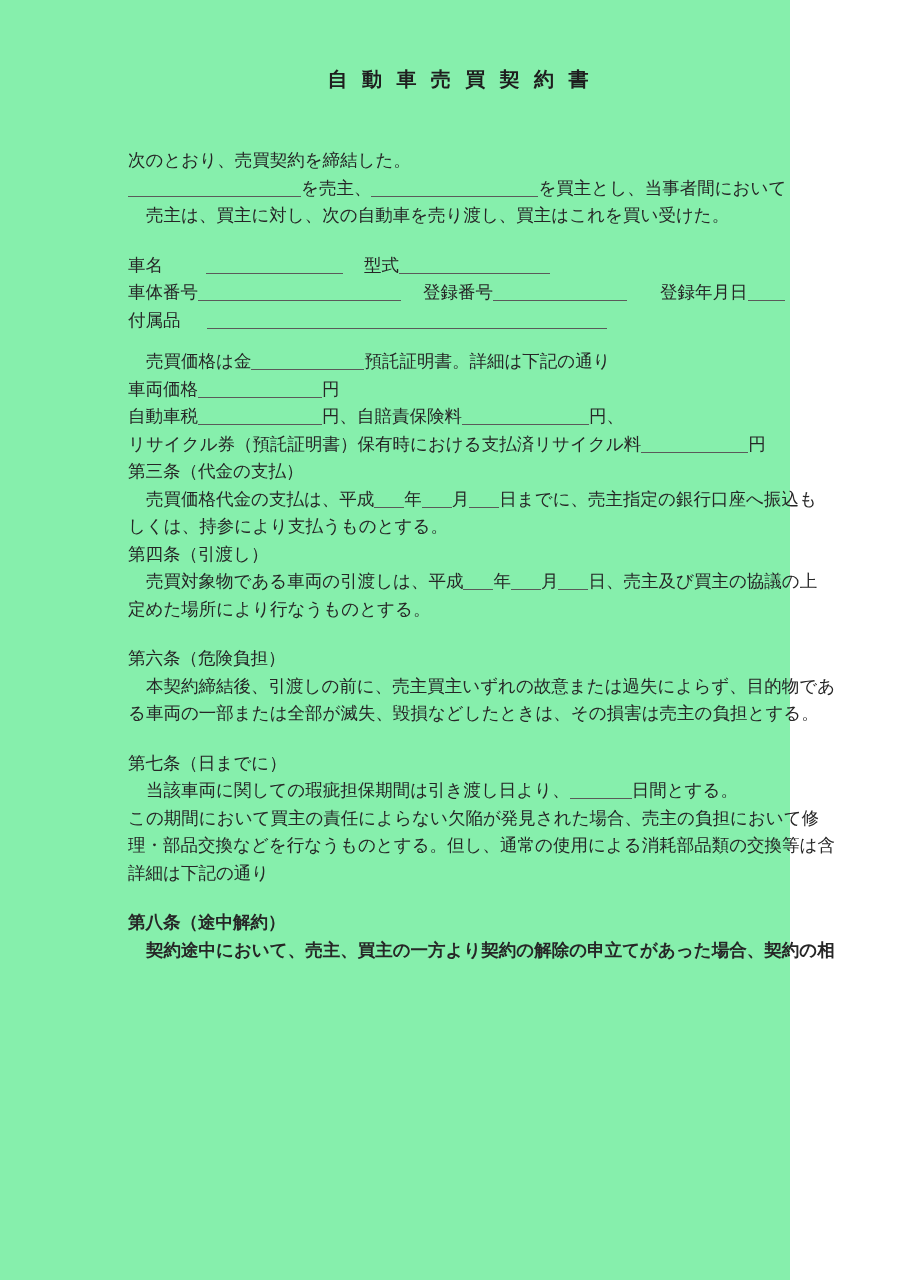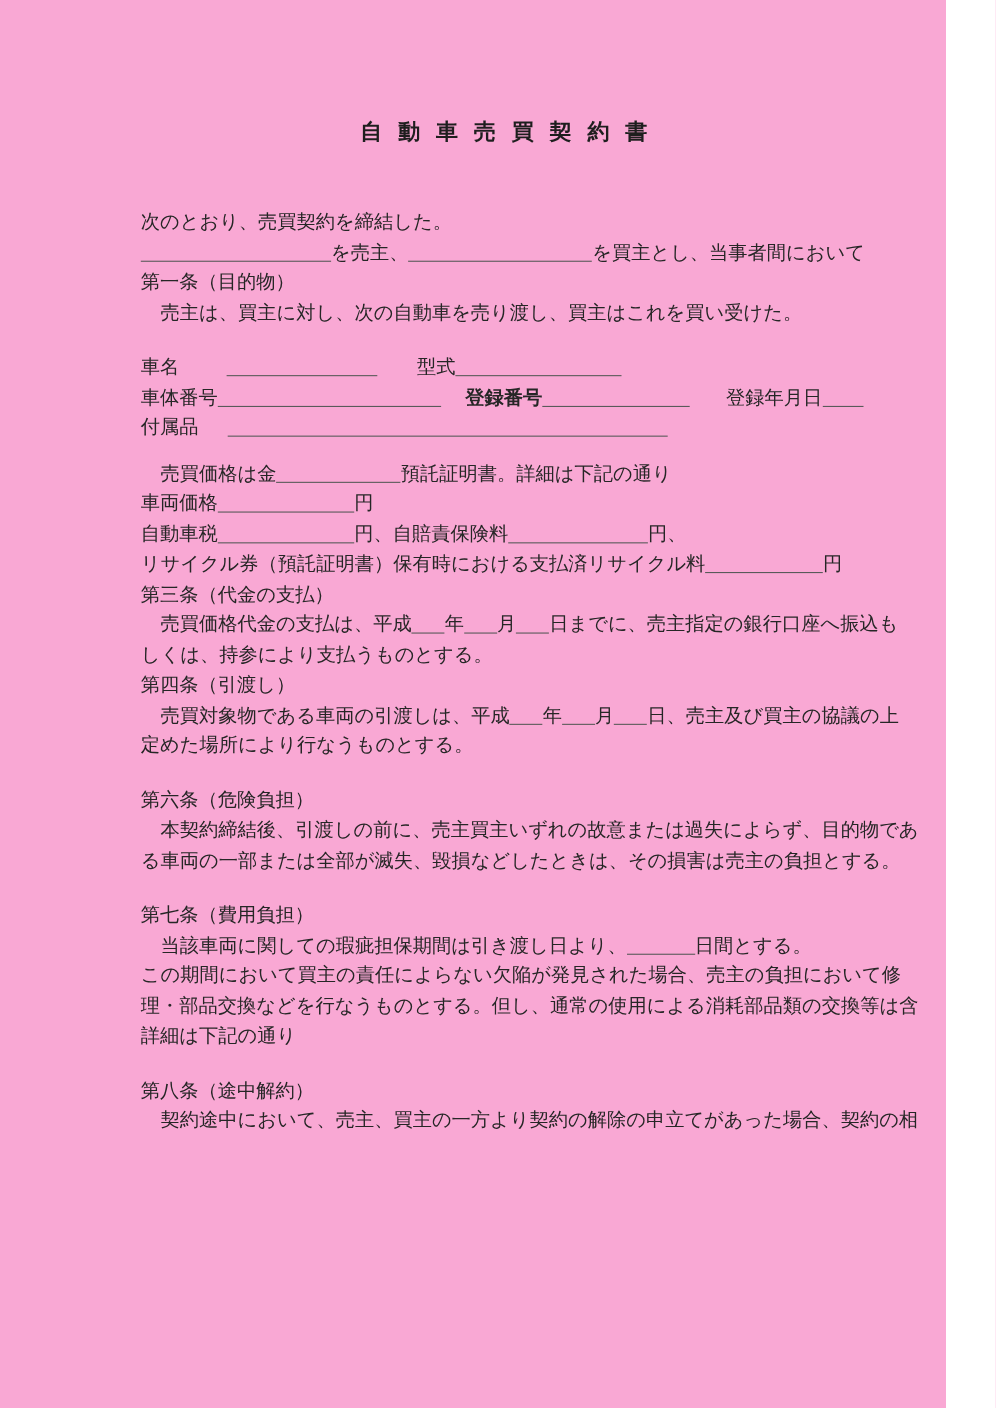--- a/index.html
+++ b/index.html
@@ -4,23 +4,23 @@
 <style>
   html,body{margin:0;padding:0;background:#ffffff;}
   body{
     width:905px;height:1280px;
     font-family:"Liberation Sans",sans-serif;
     color:#262626;
     overflow:hidden;
   }
   .page{
     box-sizing:border-box;
-    width:860px;height:1280px;
-    padding:106px 0 0 128px;
-    background:#f9a8d4;
+    width:790px;height:1280px;
+    padding:65px 0 0 128px;
+    background:#86efac;
   }
   .doc-title{
     width:660px;
     text-align:center;
     font-size:20px;
     font-weight:bold;
     letter-spacing:0.72em;
     text-indent:0.72em; 
     line-height:28px;
     white-space:nowrap;
@@ -38,41 +38,40 @@
     height:1em;
     border-bottom:1px solid #5a5a5a;
     vertical-align:-3px;
   }
   .sec-intro{margin-top:54px;}
   .sec-vehicle{margin-top:22px;}
   .sec-art2{margin-top:14px;}
   .sec-art5{margin-top:15px;}
   .sec-art6{margin-top:22px;}
   .sec-art7{margin-top:22px;}
-  .sec-art8{margin-top:22px;}
+  .sec-art8{margin-top:22px;font-weight:bold;}
   .g1{margin-left:43px;}  
-  .g2{margin-left:36px;}  
-  .g3{margin-left:22px;font-weight:bold;}  
+  .g2{margin-left:21px;}  
+  .g3{margin-left:22px;}  
   .g4{margin-left:33px;}  
   .g5{margin-left:26px;}  
 </style>
 </head>
 <body>
 
 <div class="page">
 
   <div class="doc-title">自動車売買契約書</div>
 
   <div class="sec-intro">
     <div class="line">次のとおり、売買契約を締結した。</div>
     <div class="line"><span class="blank" style="width:173px"></span><span>を売主、</span><span class="blank" style="width:167px"></span><span>を買主とし、当事者間において</span></div>
   </div>
 
   <div>
-    <div class="line">第一条（目的物）</div>
     <div class="line indent">売主は、買主に対し、次の自動車を売り渡し、買主はこれを買い受けた。</div>
   </div>
 
   <div class="sec-vehicle">
     <div class="line"><span>車名</span><span class="blank g1" style="width:137px"></span><span class="g2">型式</span><span class="blank" style="width:151px"></span></div>
     <div class="line"><span>車体番号</span><span class="blank" style="width:203px"></span><span class="g3">登録番号</span><span class="blank" style="width:134px"></span><span class="g4">登録年月日</span><span class="blank" style="width:37px"></span></div>
     <div class="line"><span>付属品</span><span class="blank g5" style="width:400px"></span></div>
   </div>
 
   <div class="sec-art2">
@@ -95,21 +94,21 @@
   </div>
 
 
   <div class="sec-art6">
     <div class="line">第六条（危険負担）</div>
     <div class="line indent">本契約締結後、引渡しの前に、売主買主いずれの故意または過失によらず、目的物であ</div>
     <div class="line">る車両の一部または全部が滅失、毀損などしたときは、その損害は売主の負担とする。</div>
   </div>
 
   <div class="sec-art7">
-    <div class="line">第七条（費用負担）</div>
+    <div class="line">第七条（日までに）</div>
     <div class="line indent"><span>当該車両に関しての瑕疵担保期間は引き渡し日より、</span><span class="blank" style="width:62px"></span><span>日間とする。</span></div>
     <div class="line">この期間において買主の責任によらない欠陥が発見された場合、売主の負担において修</div>
     <div class="line">理・部品交換などを行なうものとする。但し、通常の使用による消耗部品類の交換等は含</div>
     <div class="line">詳細は下記の通り</div>
   </div>
 
   <div class="sec-art8">
     <div class="line">第八条（途中解約）</div>
     <div class="line indent">契約途中において、売主、買主の一方より契約の解除の申立てがあった場合、契約の相</div>
   </div>

